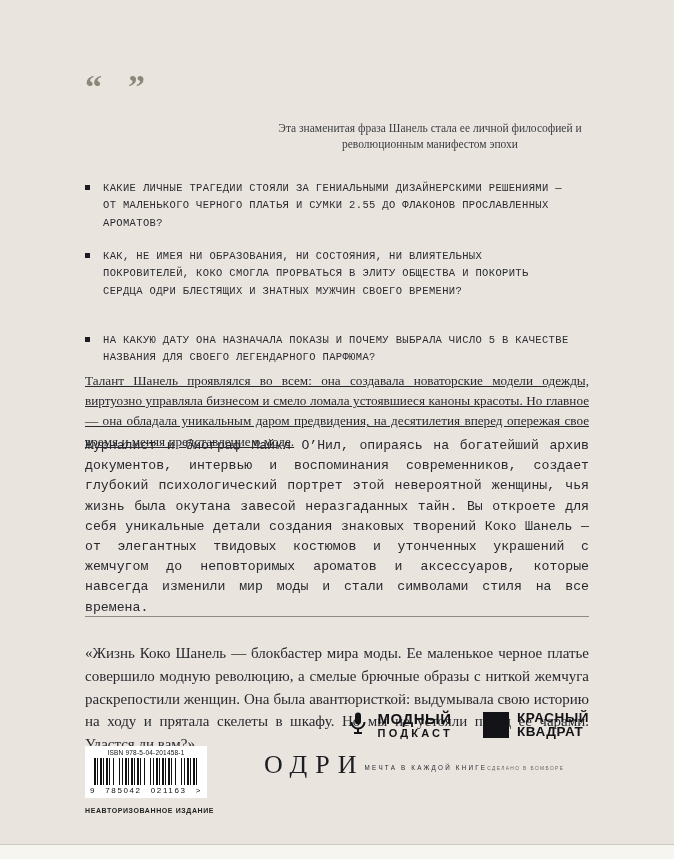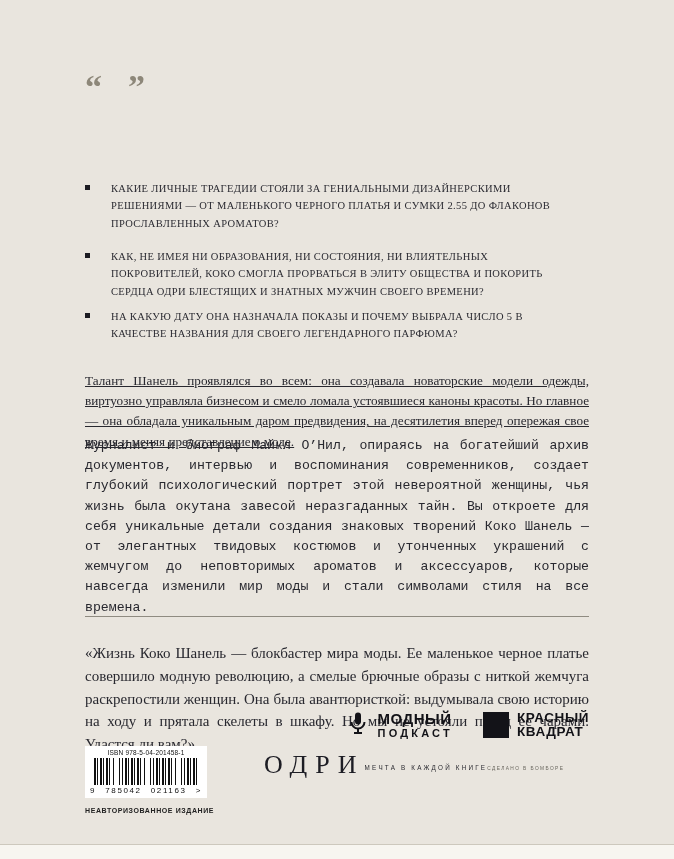--- a/index.html
+++ b/index.html
@@ -35,29 +35,29 @@
   .subtitle {
     top: 120px; left: 270px; width: 320px;
     font-size: 11.5px; line-height: 1.42; text-align: center;
     color: #3c3c43;
   }
 
   
   .bullet { display: flex; }
   .bullet-1 { top: 180px; }
   .bullet-2 { top: 248px; }
-  .bullet-3 { top: 308px; }
+  .bullet-3 { top: 332px; }
   .sq {
     flex: 0 0 auto; width: 5px; height: 5px; background: #1c1c22;
     margin-top: 5px; margin-right: 13px;
   }
   .bullet-text {
-    font-family: Liberation Serif, serif;
+    font-family: Liberation Mono, monospace;
     font-size: 10.5px; letter-spacing: 0.35px; line-height: 1.65;
-    color: #2b2b32; width: 468px; margin-left: 8px;
+    color: #2b2b32; width: 468px;
   }
 
   
   .para { text-align: justify; font-size: 13.2px; line-height: 1.53; color: #28282f; }
   .para-1 { top: 371px; text-decoration: underline; }
   .para-2 { top: 436px; font-family: Liberation Mono, monospace; }
 
   
   .divider { top: 616px; border-top: 1px solid #8f8b81; height: 0; }
 
@@ -136,20 +136,21 @@
 </head>
 <body>
 
 <div class="page">
 
   <div class="abs headline">
     <span class="qmark open">“</span>
     <span class="qmark close">”</span>
   </div>
 
+  <div class="subtitle" style="position:absolute;">Эта знаменитая фраза Шанель стала ее личной философией и революционным манифестом эпохи</div>
 
   <div class="abs bullet bullet-1">
     <span class="sq"></span>
     <span class="bullet-text">КАКИЕ ЛИЧНЫЕ ТРАГЕДИИ СТОЯЛИ ЗА ГЕНИАЛЬНЫМИ ДИЗАЙНЕРСКИМИ РЕШЕНИЯМИ — ОТ МАЛЕНЬКОГО ЧЕРНОГО ПЛАТЬЯ И СУМКИ 2.55 ДО ФЛАКОНОВ ПРОСЛАВЛЕННЫХ АРОМАТОВ?</span>
   </div>
   <div class="abs bullet bullet-2">
     <span class="sq"></span>
     <span class="bullet-text">КАК, НЕ ИМЕЯ НИ ОБРАЗОВАНИЯ, НИ СОСТОЯНИЯ, НИ ВЛИЯТЕЛЬНЫХ ПОКРОВИТЕЛЕЙ, КОКО СМОГЛА ПРОРВАТЬСЯ В ЭЛИТУ ОБЩЕСТВА И ПОКОРИТЬ СЕРДЦА ОДРИ БЛЕСТЯЩИХ И ЗНАТНЫХ МУЖЧИН СВОЕГО ВРЕМЕНИ?</span>
   </div>
   <div class="abs bullet bullet-3">

